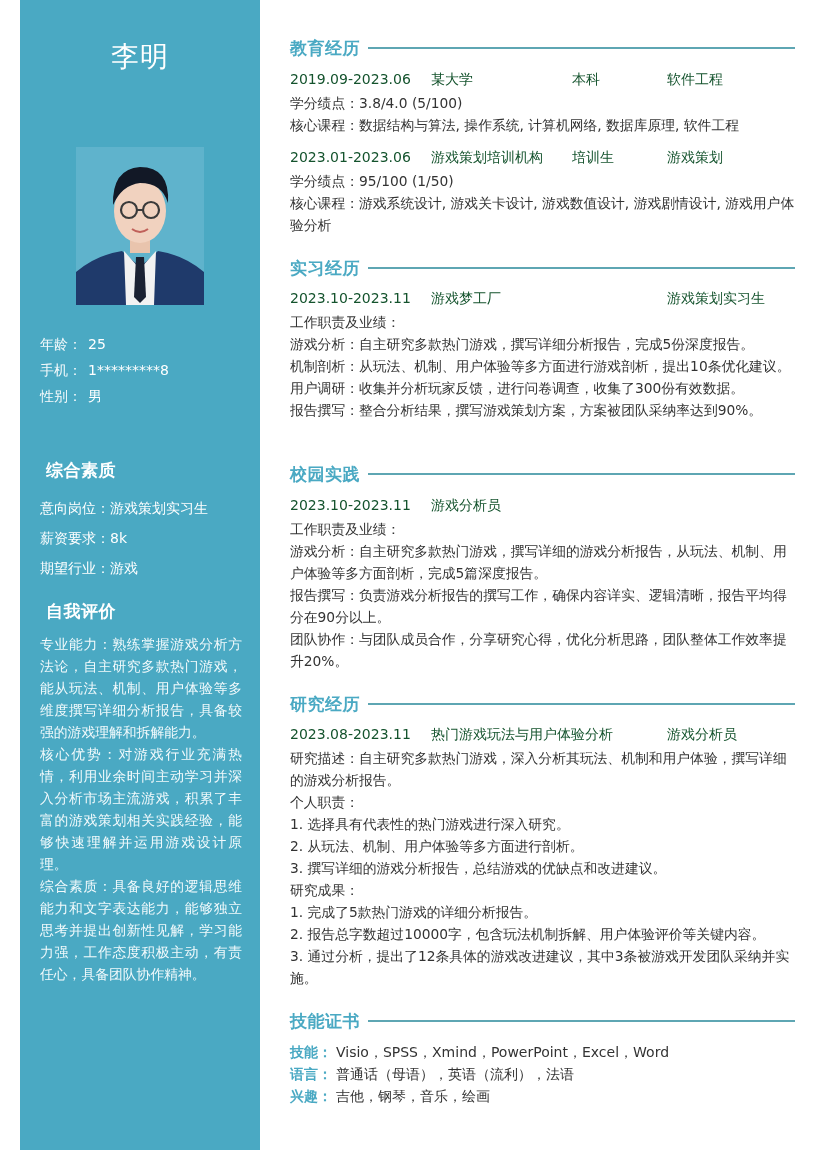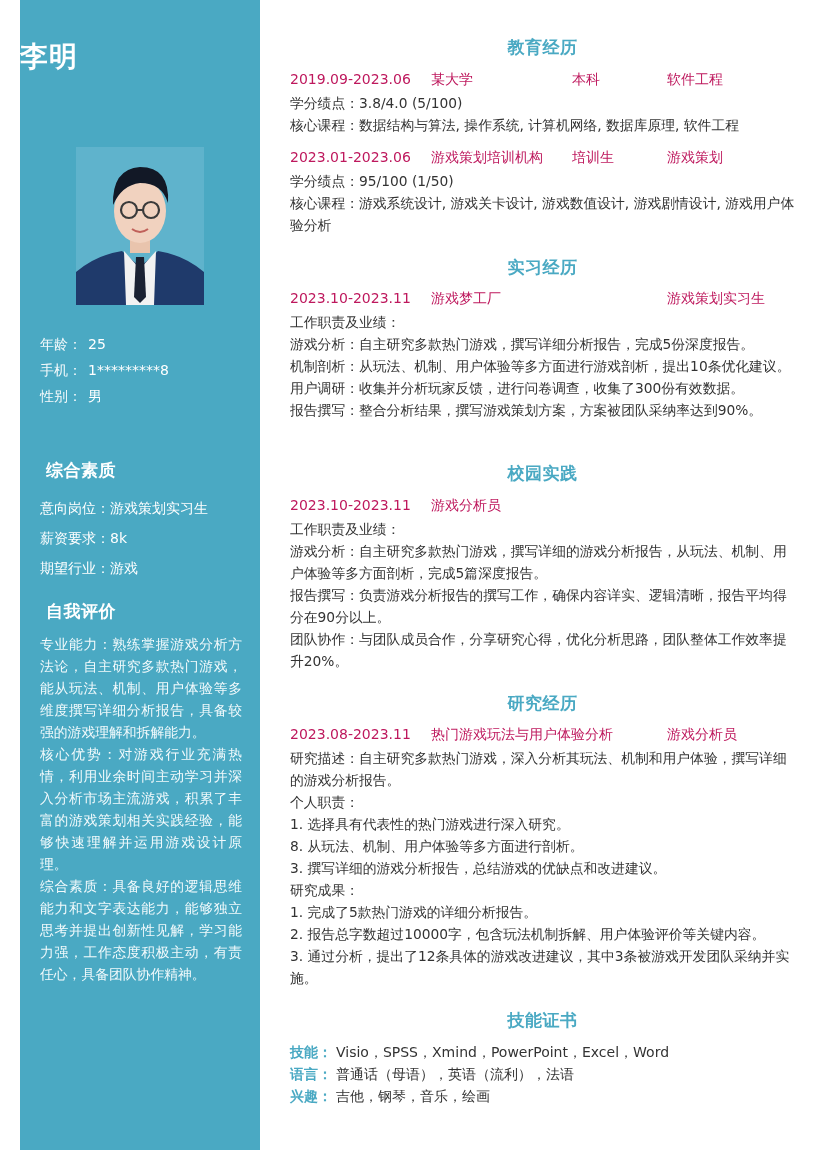--- a/index.html
+++ b/index.html
@@ -4,22 +4,22 @@
   <style>
     * { margin: 0; padding: 0; box-sizing: border-box; }
     html, body { width: 820px; height: 1160px; background: #ffffff; overflow: hidden; }
     body { font-family: "DejaVu Sans", "Liberation Sans", sans-serif; color: #333333; position: relative; }
 
     .sidebar {
       position: absolute; left: 20px; top: 0; width: 240px; height: 1150px;
       background: #4aa9c3; color: #ffffff;
     }
     .name {
-      position: absolute; left: 0; top: 38px; width: 240px; text-align: left;
-      font-size: 28px; font-weight: bold; letter-spacing: 1px; color: #ffffff;
+      position: absolute; left: 0; top: 38px; width: 240px; text-align: center;
+      font-size: 28px; font-weight: normal; letter-spacing: 1px; color: #ffffff;
     }
     .photo {
       position: absolute; left: 56px; top: 147px; width: 128px; height: 158px;
       background: linear-gradient(180deg, #5db5cf 0%, #6fbdd3 60%, #4a9fc0 100%);
       overflow: hidden;
     }
     .photo svg { width: 100%; height: 100%; display: block; }
 
     .info { position: absolute; left: 20px; top: 334px; width: 210px; }
     .info-row { font-size: 14px; height: 26px; line-height: 20px; white-space: nowrap; }
@@ -29,26 +29,26 @@
       position: absolute; left: 26px; font-size: 17px; font-weight: bold; color: #ffffff;
       letter-spacing: 0.5px;
     }
     .intent { position: absolute; left: 20px; top: 497px; width: 215px; }
     .intent-row { font-size: 14px; height: 30px; line-height: 22px; white-space: nowrap; }
 
     .eval { position: absolute; left: 20px; top: 633px; width: 202px; font-size: 13.8px; line-height: 22px; color: #f2fafc; text-align: justify; }
     .eval p { margin: 0; }
 
     .main { position: absolute; left: 290px; top: 0; width: 505px; }
-    .sec-head { position: absolute; left: 0; width: 505px; height: 24px; display: flex; align-items: center; flex-direction: column; }
+    .sec-head { position: absolute; left: 0; width: 505px; height: 24px; display: flex; align-items: center; }
     .sec-title { font-size: 17px; font-weight: bold; color: #4aa9c3; white-space: nowrap; letter-spacing: 0.5px; }
     .sec-line { flex: 1; height: 2.5px; background: #5ea6b3; margin-left: 8px; }
 
     .block { position: absolute; left: 0; width: 505px; font-size: 13.8px; line-height: 22px; color: #333333; }
-    .meta { display: flex; height: 22px; line-height: 22px; color: #be185d; font-size: 14px; white-space: nowrap; margin-bottom: 2px; }
+    .meta { display: flex; height: 22px; line-height: 22px; color: #14532d; font-size: 14px; white-space: nowrap; margin-bottom: 2px; }
     .meta span { display: inline-block; }
     .m1 { width: 141px; }
     .m2 { width: 141px; }
     .m3 { width: 95px; }
     .line { white-space: normal; }
     .skill-row { font-size: 14px; line-height: 22px; white-space: nowrap; }
     .skill-row .sk { color: #4aa9c3; font-weight: bold; display: inline-block; width: 46px; }
   </style>
 </head>
 <body>
@@ -170,21 +170,21 @@
   </div>
   <div class="block" style="top:723px;">
     <div class="meta">
       <span class="m1">2023.08-2023.11</span>
       <span style="width:236px;">热门游戏玩法与用户体验分析</span>
       <span>游戏分析员</span>
     </div>
     <div class="line">研究描述：自主研究多款热门游戏，深入分析其玩法、机制和用户体验，撰写详细的游戏分析报告。</div>
     <div class="line">个人职责：</div>
     <div class="line">1. 选择具有代表性的热门游戏进行深入研究。</div>
-    <div class="line">8. 从玩法、机制、用户体验等多方面进行剖析。</div>
+    <div class="line">2. 从玩法、机制、用户体验等多方面进行剖析。</div>
     <div class="line">3. 撰写详细的游戏分析报告，总结游戏的优缺点和改进建议。</div>
     <div class="line">研究成果：</div>
     <div class="line">1. 完成了5款热门游戏的详细分析报告。</div>
     <div class="line">2. 报告总字数超过10000字，包含玩法机制拆解、用户体验评价等关键内容。</div>
     <div class="line">3. 通过分析，提出了12条具体的游戏改进建议，其中3条被游戏开发团队采纳并实施。</div>
   </div>
 
   <div class="sec-head" style="top:1009px;">
     <span class="sec-title">技能证书</span>
     <span class="sec-line"></span>

